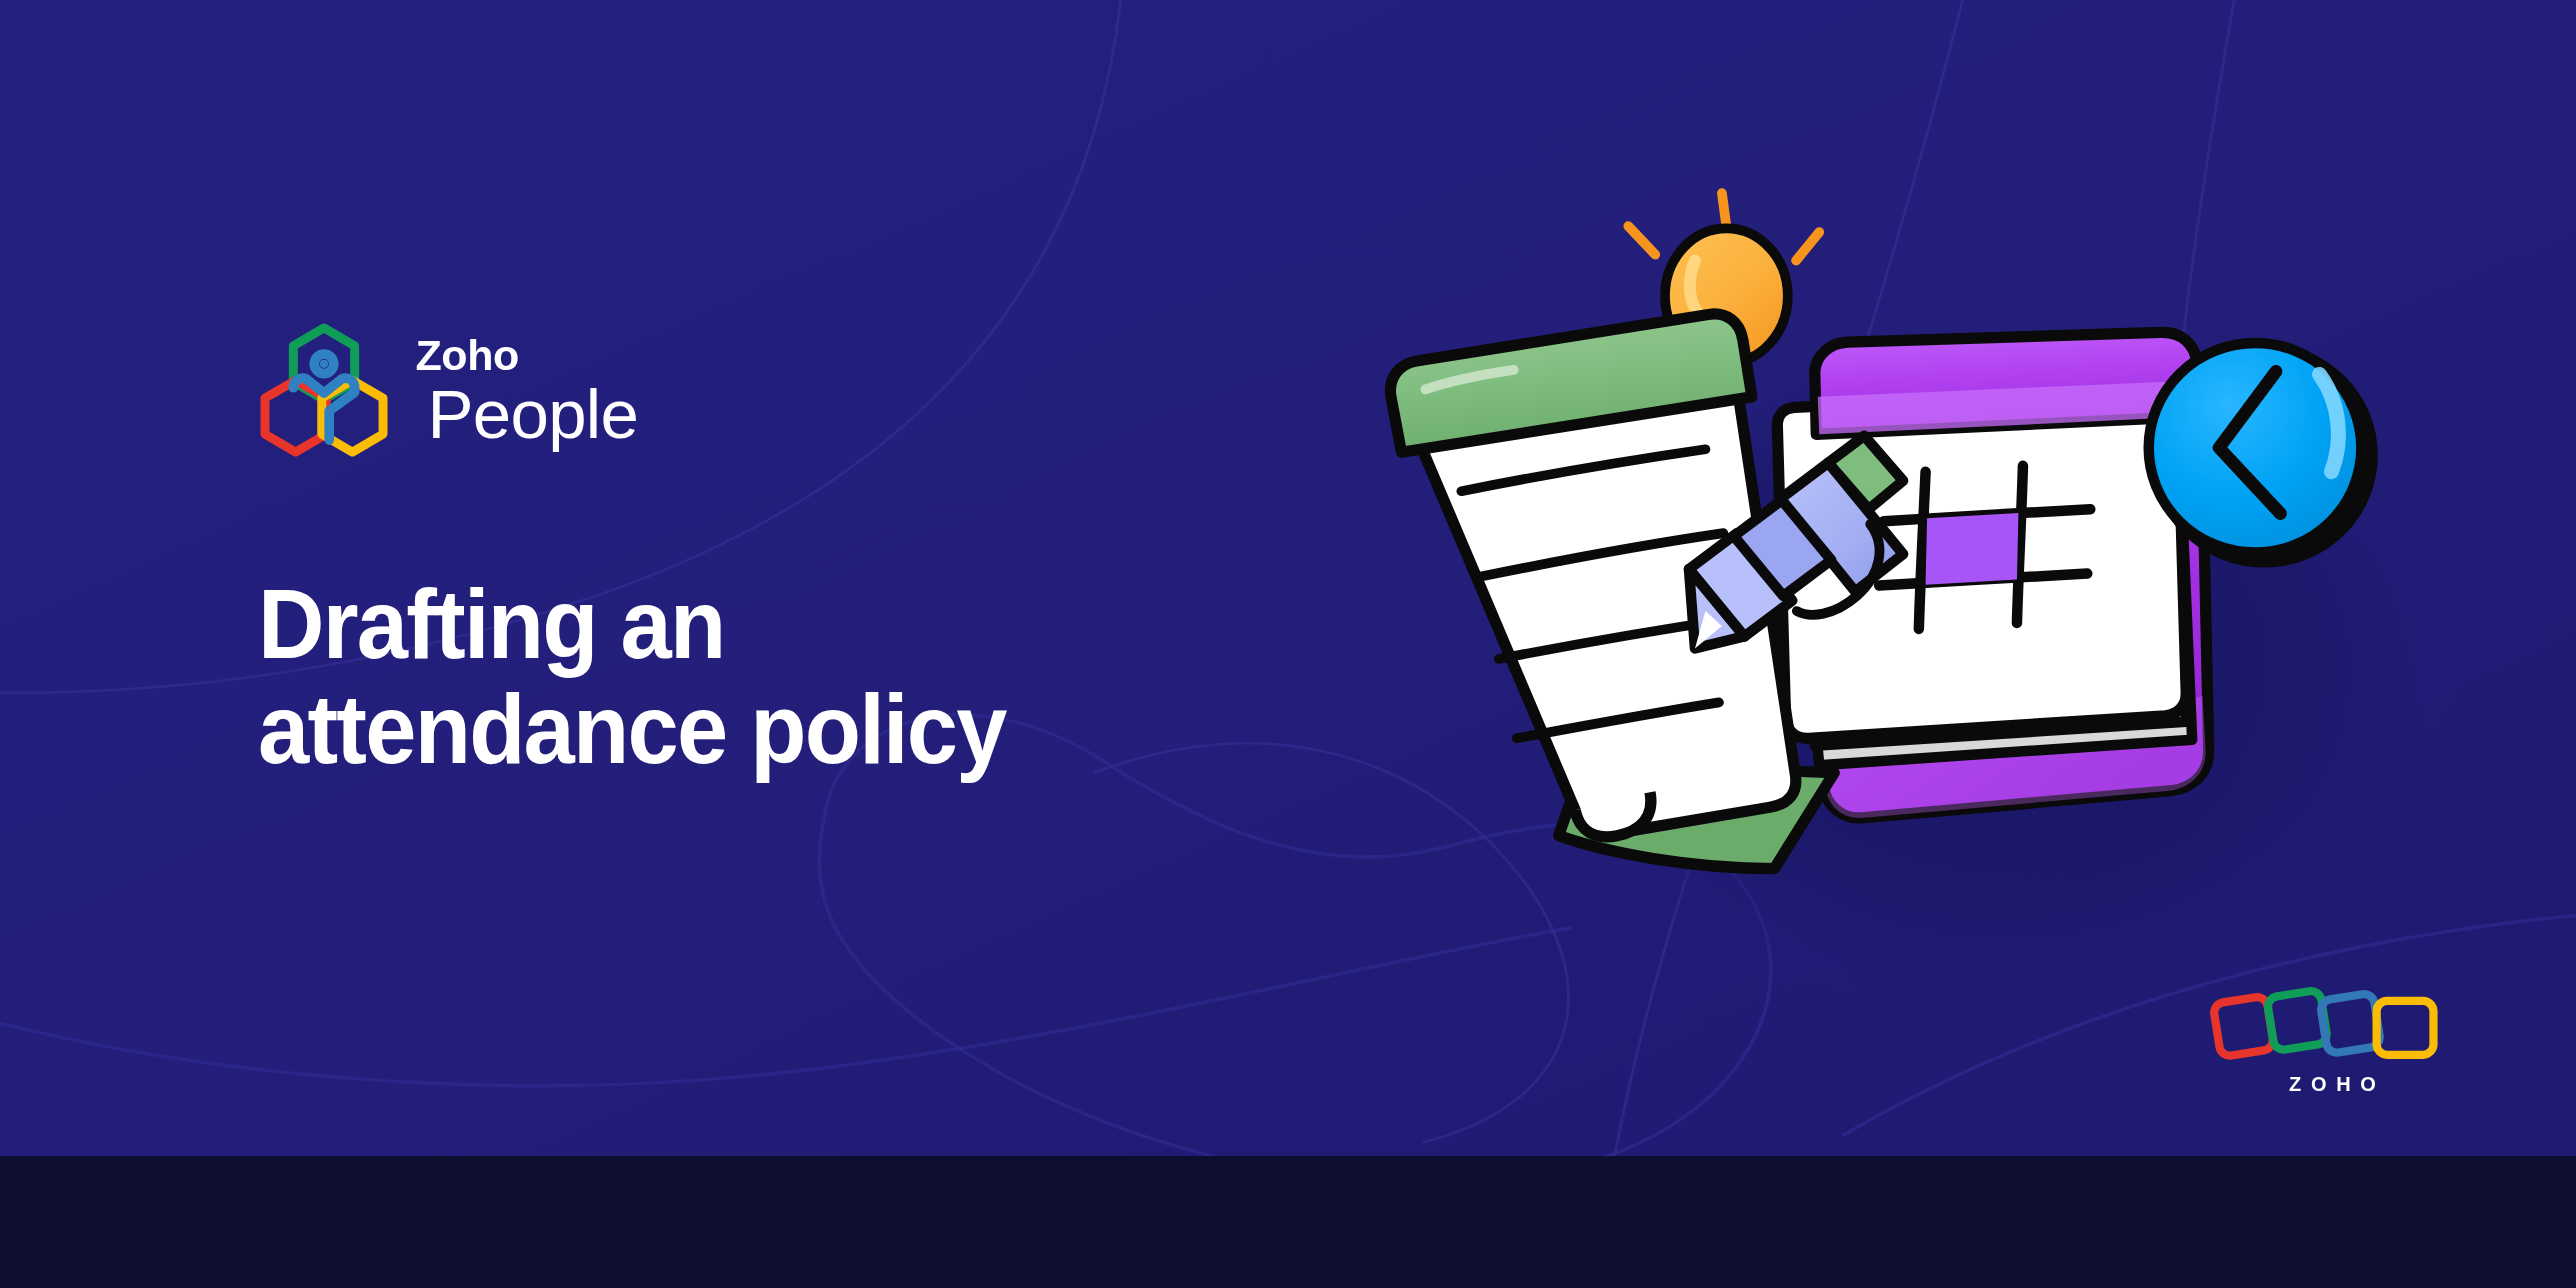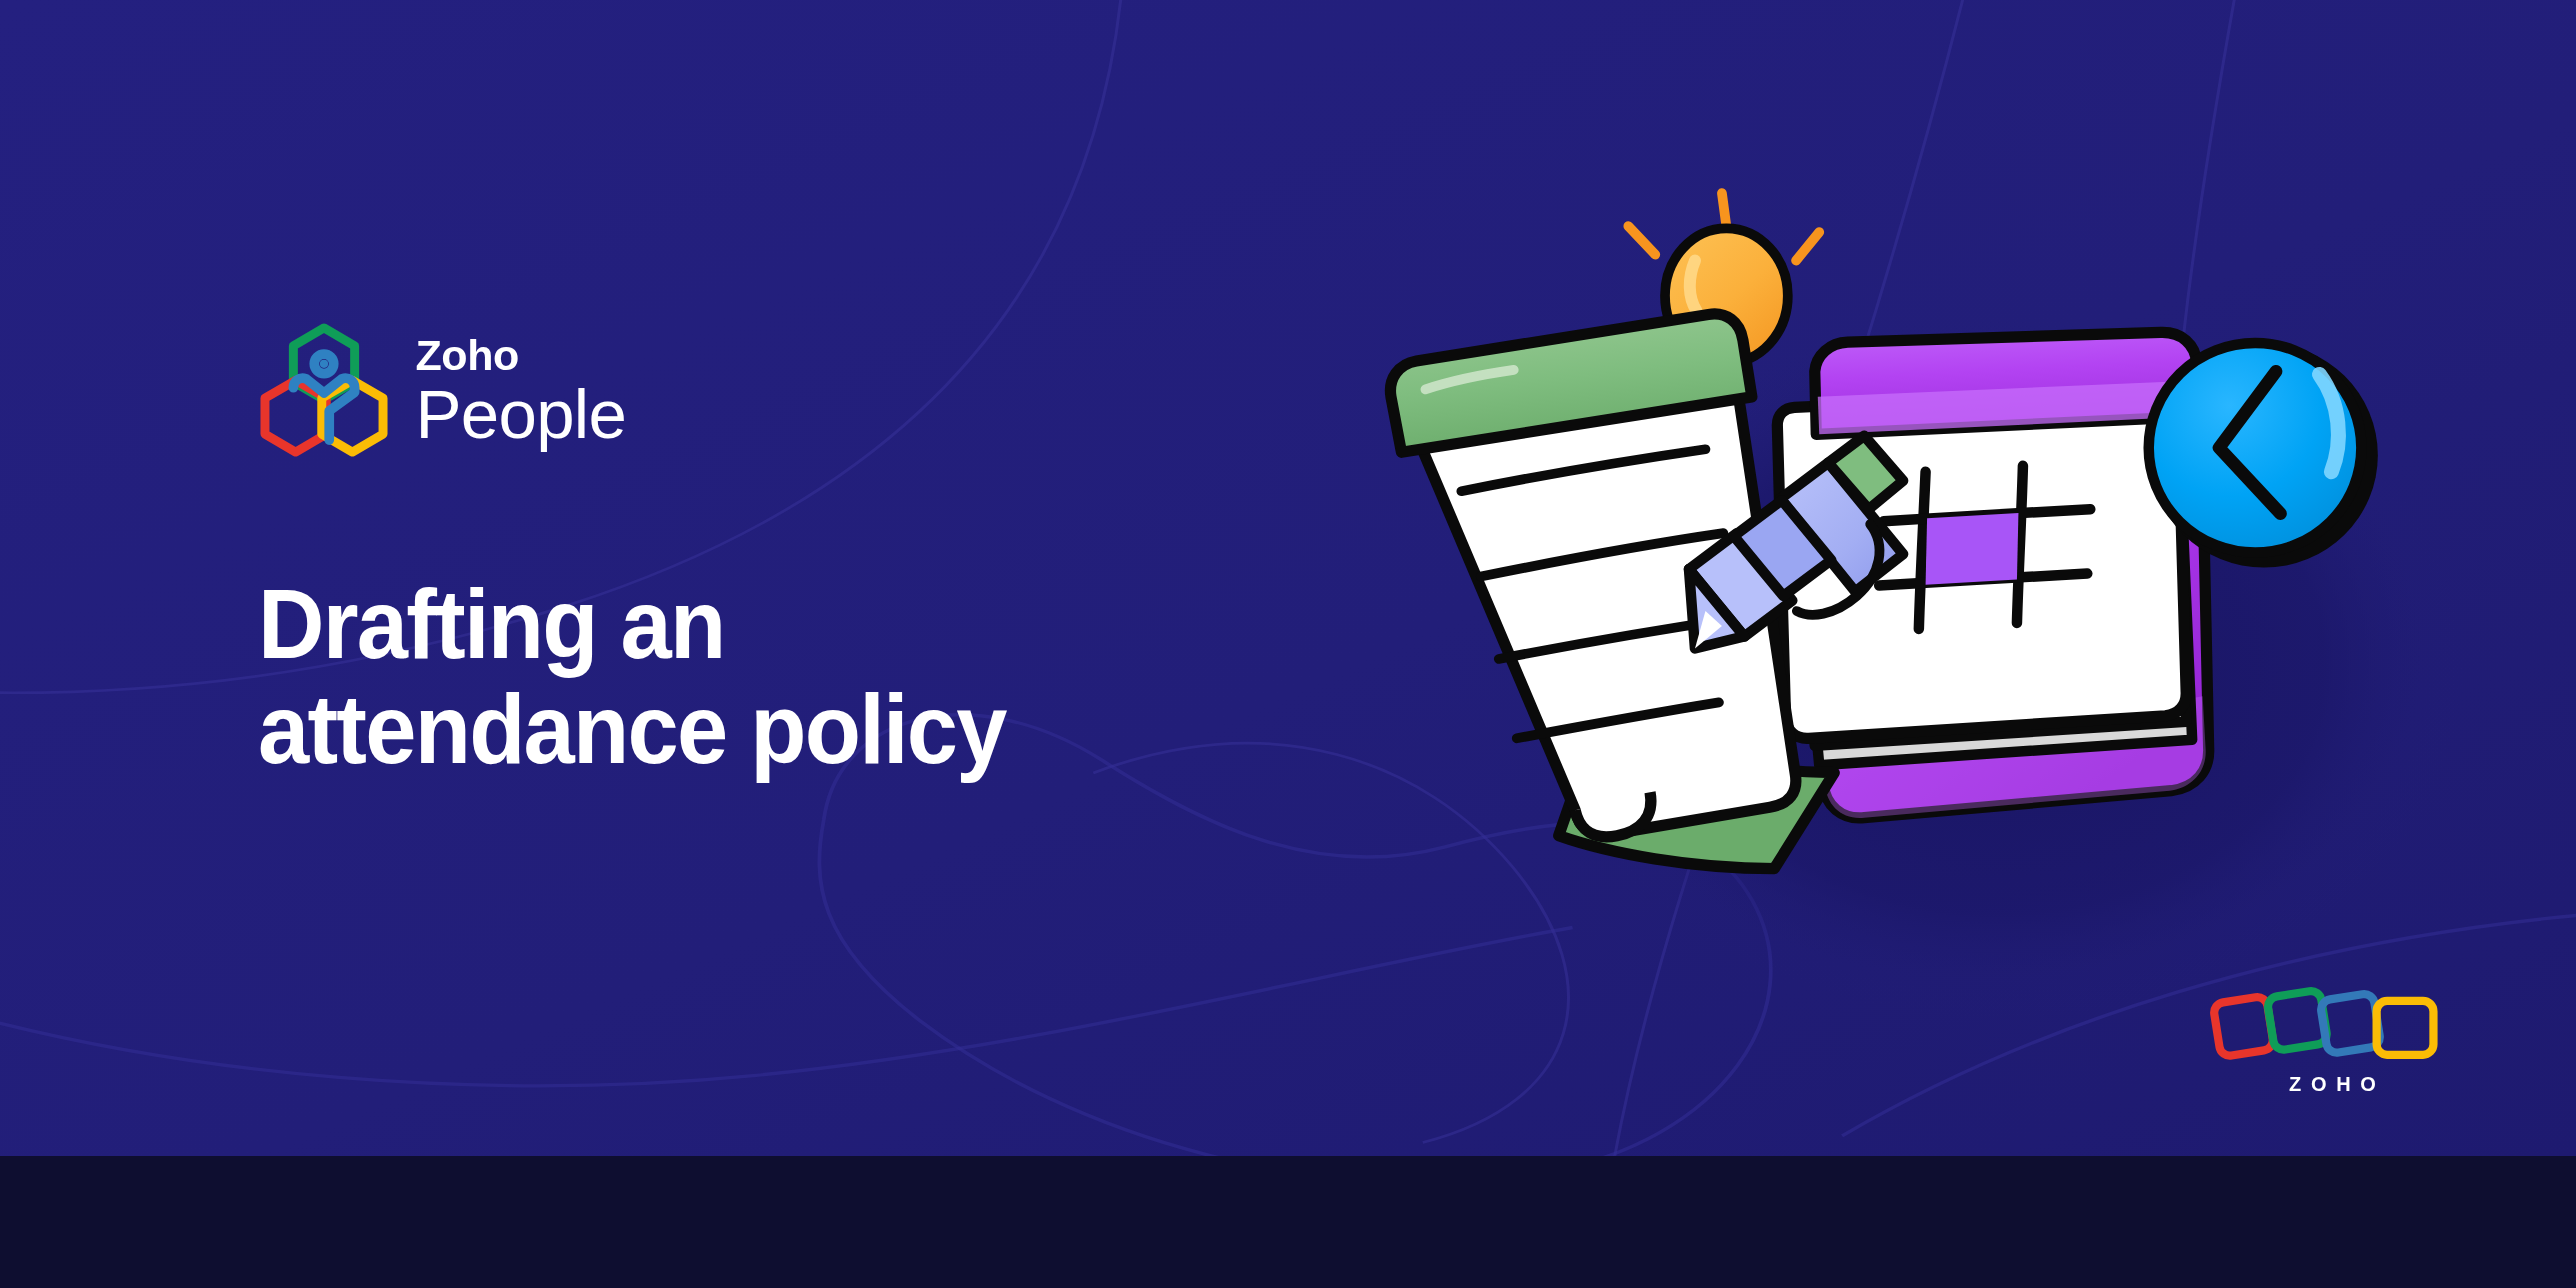--- a/index.html
+++ b/index.html
@@ -46,20 +46,21 @@
     font-size:43px;
     font-weight:700;
     letter-spacing:-0.4px;
     margin-bottom:3px;
   }
   .logo-people{
     color:#ffffff;
     font-size:69px;
     font-weight:400;
     letter-spacing:-0.7px;
+    margin-left:12px;
   }
 
   
   .headline{
     margin-top:111px;
     color:#ffffff;
     font-size:99px;
     font-weight:700;
     line-height:1.06;
     letter-spacing:-1.9px;

